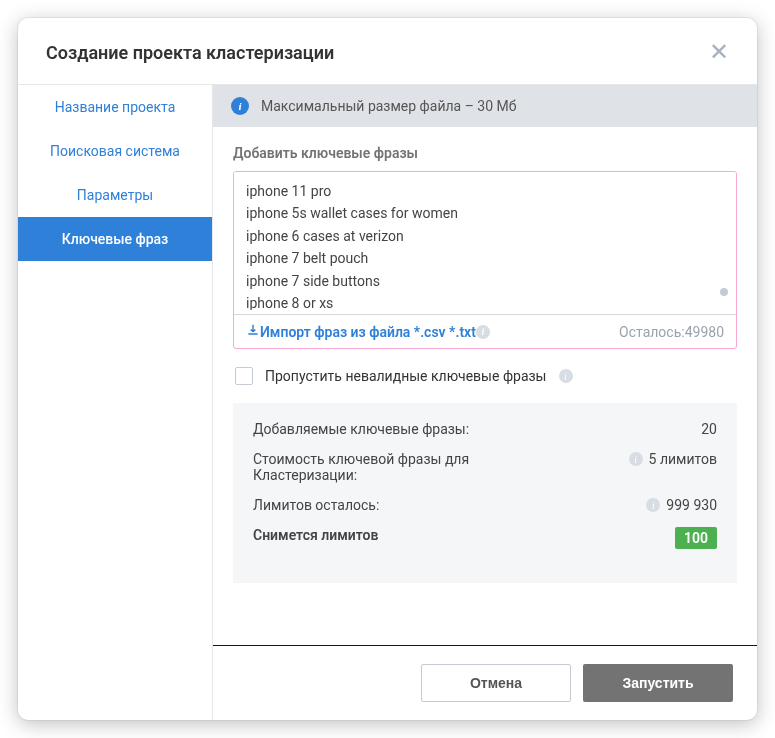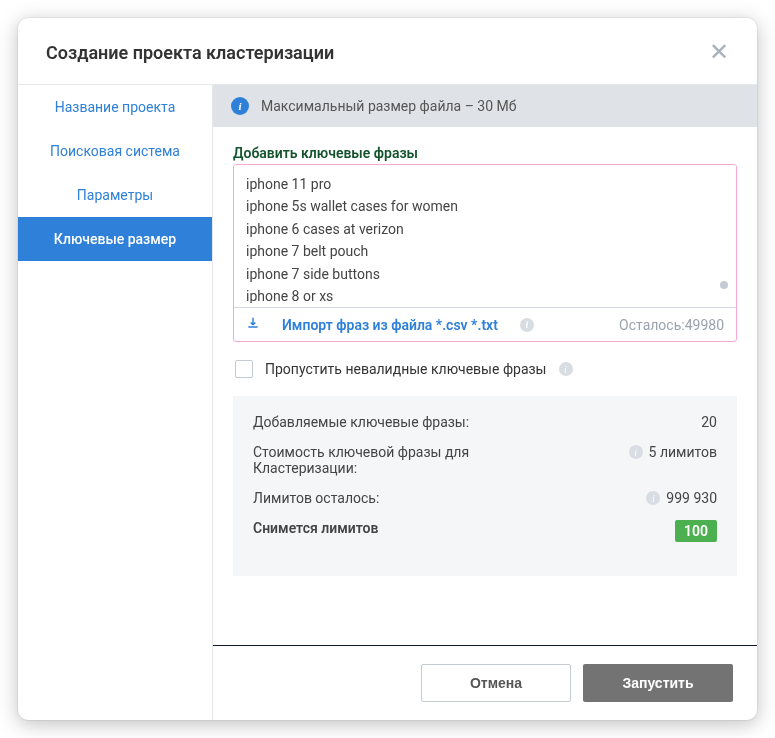--- a/index.html
+++ b/index.html
@@ -94,22 +94,22 @@
       font-weight: bold;
     }
     .content-inner {
       padding: 18px 20px 0;
       flex: 1;
       overflow: auto;
     }
     .section-label {
       font-size: 14px;
       font-weight: 600;
-      color: #14532d;
-      margin-bottom: 3px;
+      color: #737373;
+      margin-bottom: 10px;
     }
     .textarea-wrap {
       border: 1px solid #f9a8d4;
       border-radius: 3px;
       overflow: hidden;
     }
     .textarea {
       width: 100%;
       border: none;
       padding: 8px 12px;
@@ -127,21 +127,21 @@
       align-items: center;
       padding: 8px 12px;
       border-top: 1px solid #d3d8de;
       font-size: 14px;
     }
     .import-link {
       color: #2f80d9;
       font-weight: 600;
       display: flex;
       align-items: center;
-      gap: 22px;
+      gap: 0;
       cursor: pointer;
     }
     .info-light {
       width: 14px;
       height: 14px;
       border-radius: 50%;
       background: #d8dde3;
       color: #fff;
       display: inline-flex;
       align-items: center;
@@ -247,21 +247,21 @@
       <div class="sidebar-item">
         <span>Название проекта</span>
       </div>
       <div class="sidebar-item">
         <span>Поисковая система</span>
       </div>
       <div class="sidebar-item">
         <span>Параметры</span>
       </div>
       <div class="sidebar-item active">
-        <span>Ключевые размер</span>
+        <span>Ключевые фраз</span>
       </div>
     </div>
 
     <div class="content">
       <div class="info-banner">
         <span class="info-icon-circle">i</span>
         <span>Максимальный размер файла – 30 Мб</span>
       </div>
 
       <div class="content-inner">

